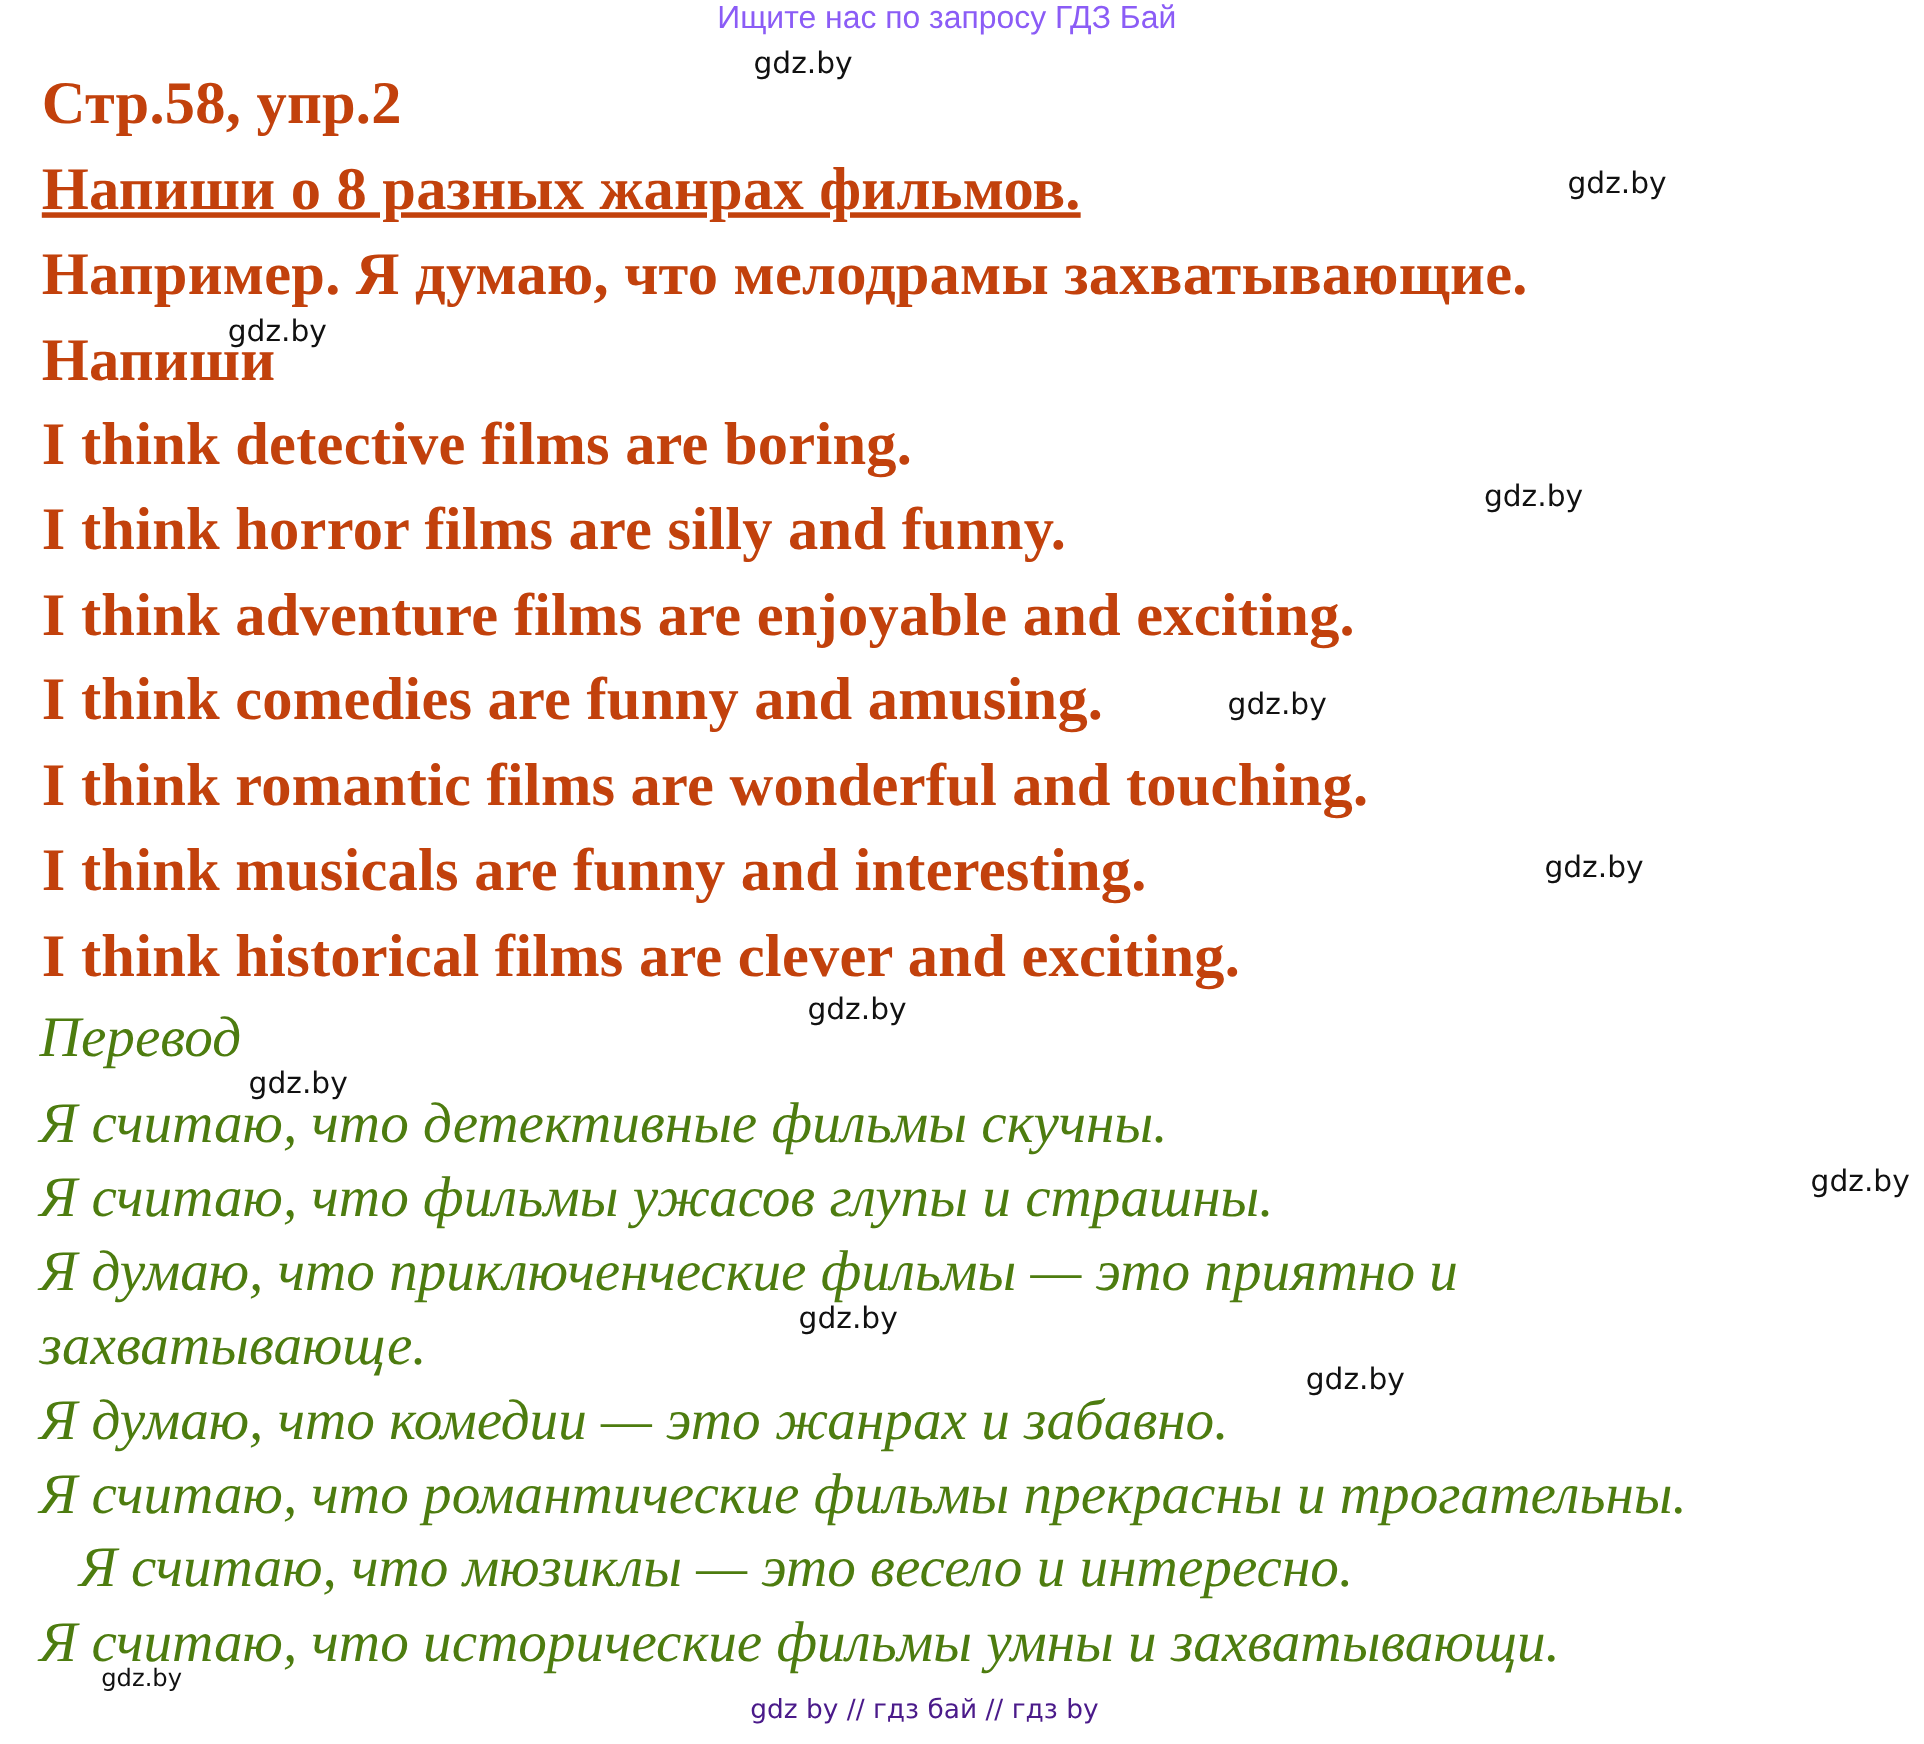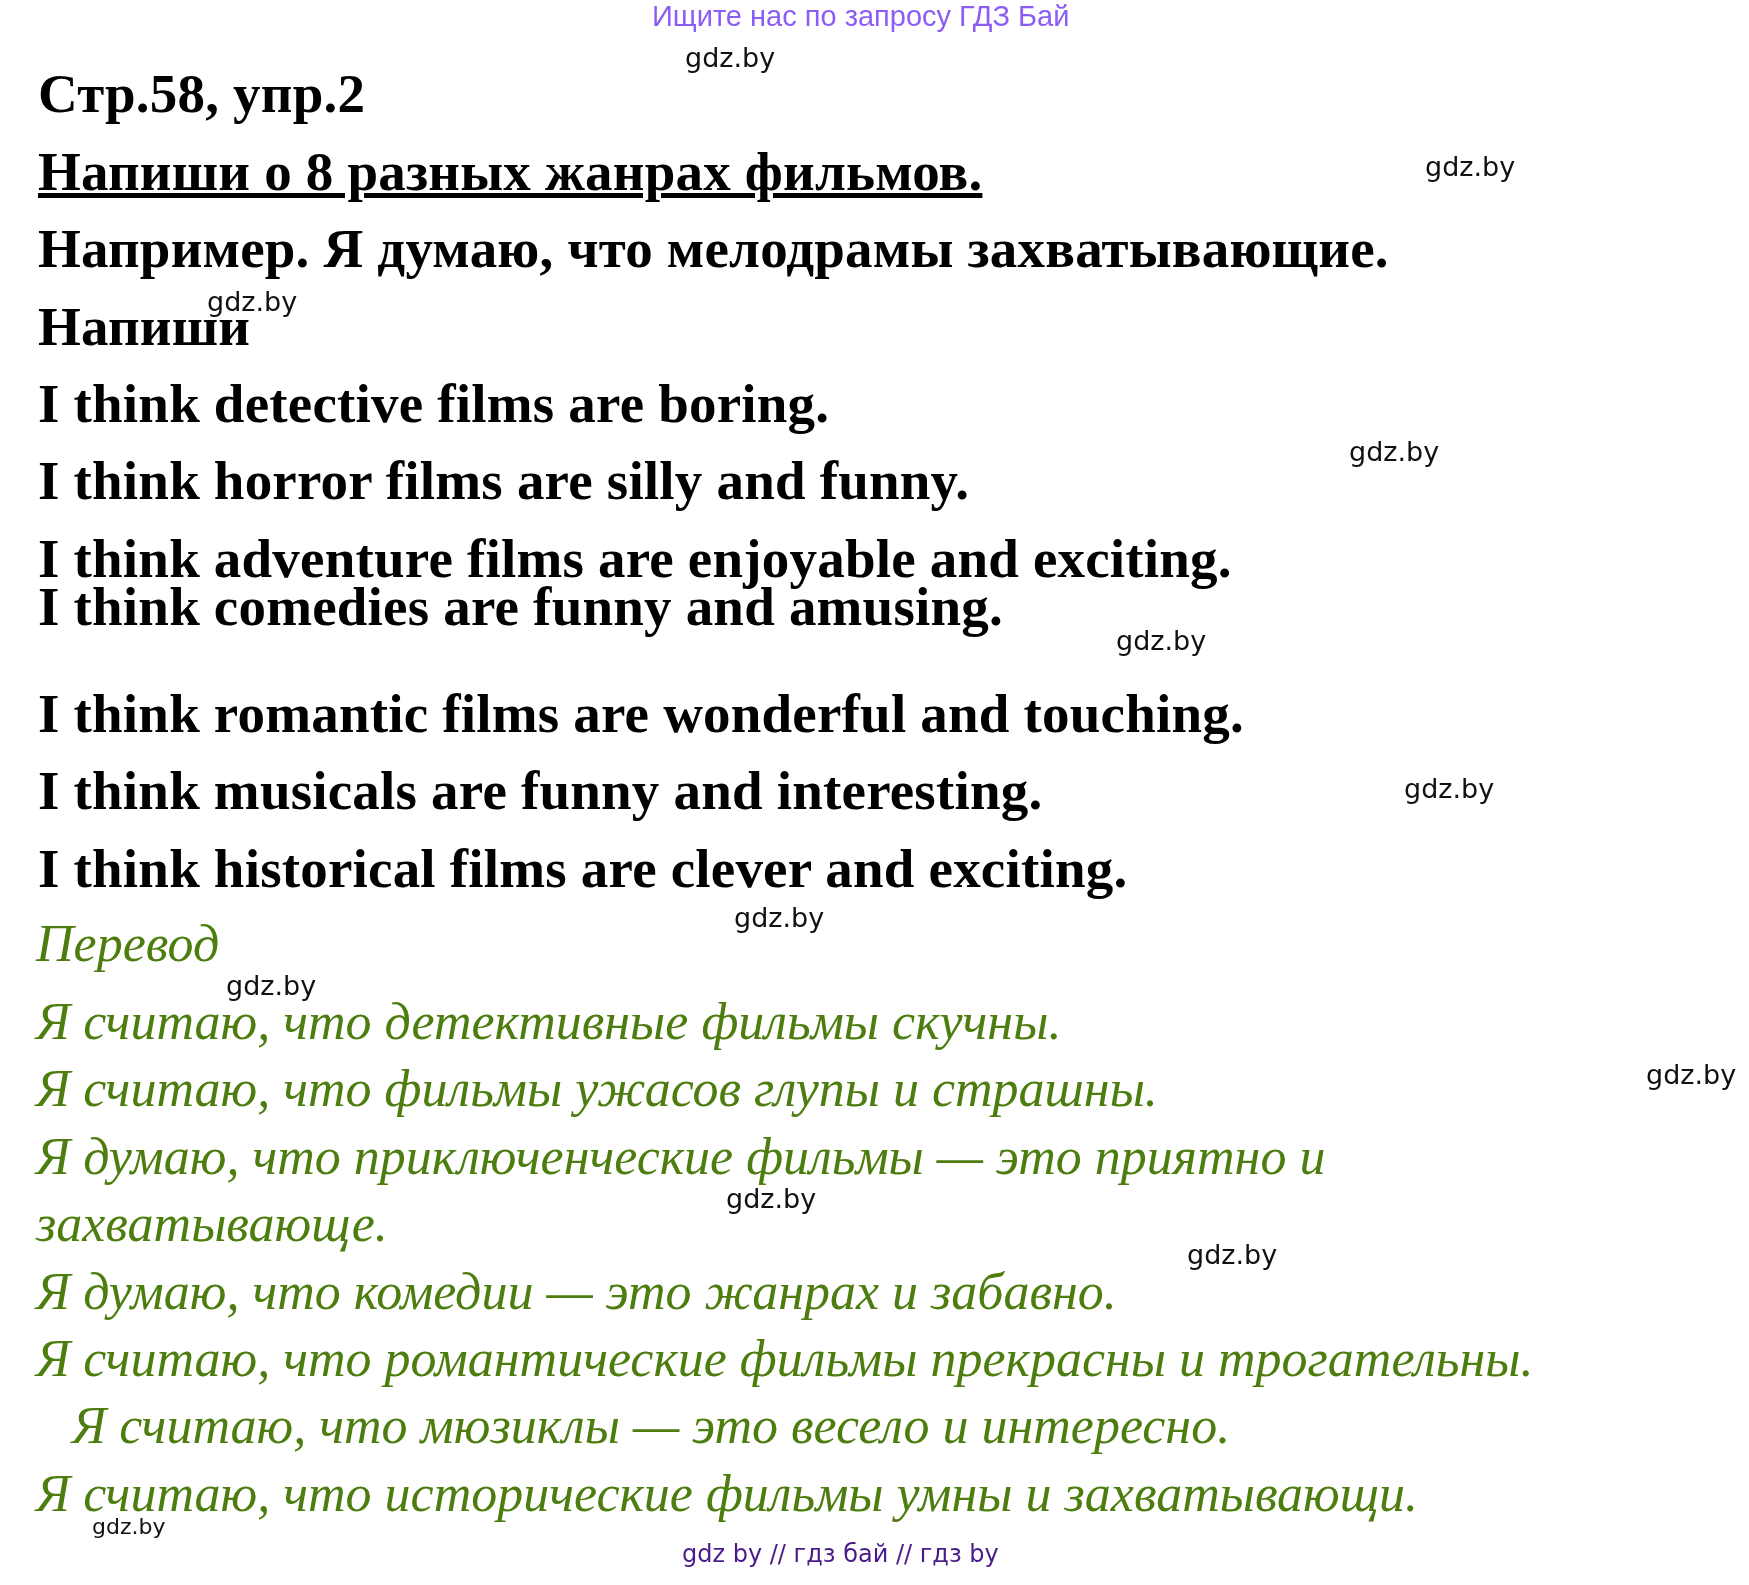--- a/index.html
+++ b/index.html
@@ -1,37 +1,37 @@
 <!DOCTYPE html>
 <html><head>
 <meta charset="utf-8">
 <style>
   html, body { margin:0; padding:0; background:#ffffff; }
   body { width:1749px; height:1585px; position:relative; overflow:hidden; }
   .abs { position:absolute; white-space:nowrap; }
   .promo { font-family:Liberation Sans, sans-serif; font-size:29px; color:#8b5cf6; }
   .wm { font-family:"DejaVu Sans", sans-serif; font-size:27px; color:#111111; }
-  .bold { font-family:"Liberation Serif", serif; font-weight:bold; font-size:55px; color:#000000; letter-spacing:0.2px; }
+  .bold { font-family:"Liberation Serif", serif; font-weight:bold; font-size:55px; color:#c2410c; letter-spacing:0.2px; }
   .ital { font-family:"Liberation Serif", serif; font-style:italic; font-size:52px; color:#4d7c0f;text-align:right; }
   .footer { font-family:"DejaVu Sans", sans-serif; font-size:24px; color:#4a1a8a; }
 </style>
 </head>
 <body>
 
 <div class="abs promo" style="left:652px; top:0px;">Ищите нас по запросу ГДЗ Бай</div>
 
 <div class="abs bold" style="left:38px; top:62px;">Стр.58, упр.2</div>
 <div class="abs bold" style="left:38px; top:140px;text-decoration:underline;">Напиши о 8 разных жанрах фильмов.</div>
 <div class="abs bold" style="left:38px; top:217px;">Например. Я думаю, что мелодрамы захватывающие.</div>
 <div class="abs bold" style="left:38px; top:295px;">Напиши</div>
 
 <div class="abs bold" style="left:38px; top:372px;">I think detective films are boring.</div>
 <div class="abs bold" style="left:38px; top:449px;">I think horror films are silly and funny.</div>
 <div class="abs bold" style="left:38px; top:527px;">I think adventure films are enjoyable and exciting.</div>
-<div class="abs bold" style="left:38px; top:575px;">I think comedies are funny and amusing.</div>
+<div class="abs bold" style="left:38px; top:604px;">I think comedies are funny and amusing.</div>
 <div class="abs bold" style="left:38px; top:682px;">I think romantic films are wonderful and touching.</div>
 <div class="abs bold" style="left:38px; top:759px;">I think musicals are funny and interesting.</div>
 <div class="abs bold" style="left:38px; top:837px;">I think historical films are clever and exciting.</div>
 
 <div class="abs ital" style="left:36px; top:914px;">Перевод</div>
 <div class="abs ital" style="left:36px; top:992px;">Я считаю, что детективные фильмы скучны.</div>
 <div class="abs ital" style="left:36px; top:1059px;">Я считаю, что фильмы ужасов глупы и страшны.</div>
 <div class="abs ital" style="left:36px; top:1127px;">Я думаю, что приключенческие фильмы — это приятно и</div>
 <div class="abs ital" style="left:36px; top:1194px;">захватывающе.</div>
 <div class="abs ital" style="left:36px; top:1262px;">Я думаю, что комедии — это жанрах и забавно.</div>

